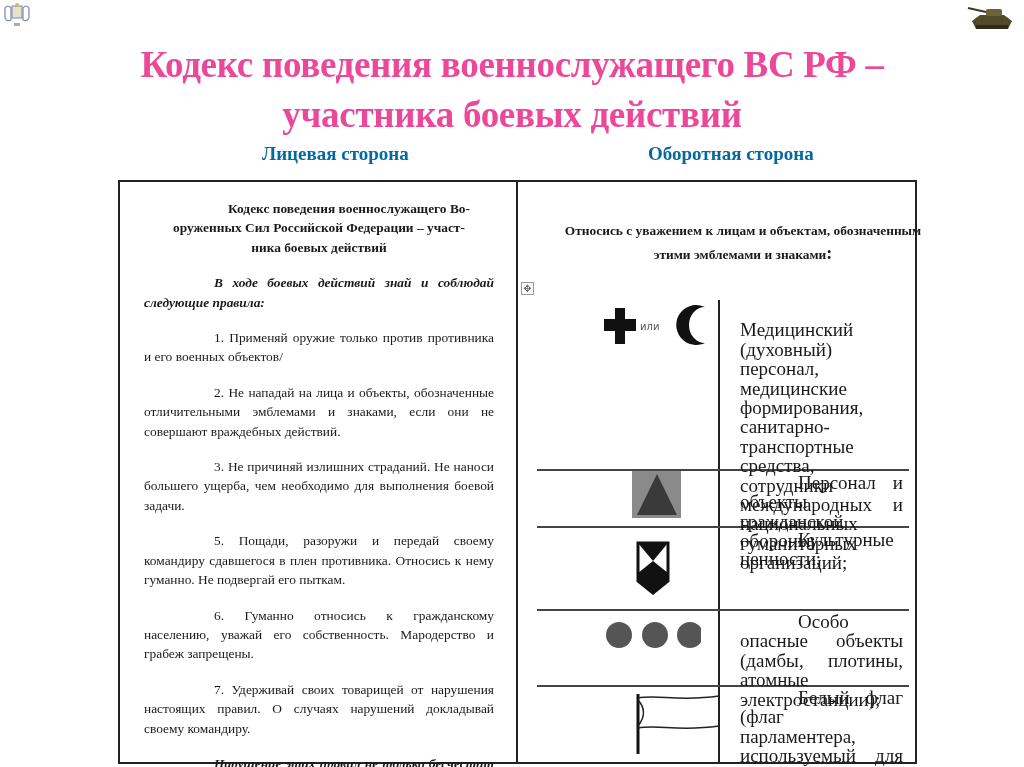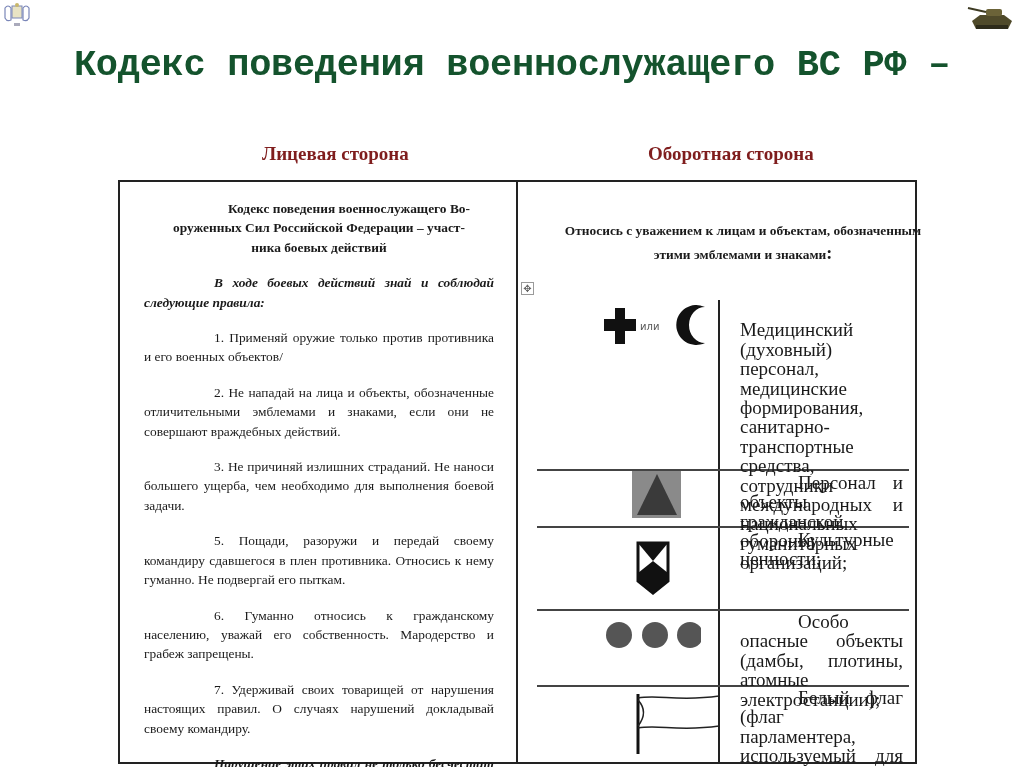--- a/index.html
+++ b/index.html
@@ -4,27 +4,27 @@
 <style>
   * { box-sizing: border-box; margin: 0; padding: 0; }
   html, body { width: 1024px; height: 767px; background: #ffffff; overflow: hidden; }
   body { position: relative; font-family: "Liberation Serif", serif; color: #1a1a1a; }
 
   .logo-left { position: absolute; left: 2px; top: 2px; width: 30px; height: 28px; }
   .logo-right { position: absolute; left: 966px; top: 3px; width: 54px; height: 28px; }
 
   .slide-title {
     position: absolute; left: 0; top: 40px; width: 1024px;
-    text-align: center; color: #14532d;
-    font-family: Liberation Mono, monospace; font-weight: bold;
+    text-align: center; color: #ec4899;
+    font-family: Liberation Serif, serif; font-weight: bold;
     font-size: 37px; line-height: 50px; letter-spacing: -0.3px;
   }
 
   .side-heading {
-    position: absolute; top: 143px; font-size: 19px; font-weight: bold; color: #7f1d1d;
+    position: absolute; top: 143px; font-size: 19px; font-weight: bold; color: #0369a1;
   }
   .side-heading.front { left: 262px; }
   .side-heading.back { left: 648px; }
 
   .card-box {
     position: absolute; left: 118px; top: 180px; width: 799px; height: 584px;
     border: 2px solid #222;
   }
   .col-divider {
     position: absolute; left: 516px; top: 180px; width: 2px; height: 584px; background: #222;
@@ -75,20 +75,21 @@
 </svg>
 <svg class="logo-right" viewBox="0 0 54 28">
   <path d="M6 18 L14 12 L38 12 L46 18 L42 26 L10 26 Z" fill="#4f4a2a"></path>
   <rect x="20" y="6" width="16" height="7" rx="2" fill="#6b6338"></rect>
   <line x1="20" y1="9" x2="2" y2="5" stroke="#3d3a22" stroke-width="2"></line>
   <rect x="10" y="22" width="32" height="4" fill="#2d2b1a"></rect>
 </svg>
 
 <div class="slide-title">
   <div>Кодекс поведения военнослужащего ВС РФ –</div>
+  <div>участника боевых действий</div>
 </div>
 
 <div class="side-heading front">Лицевая сторона</div>
 <div class="side-heading back">Оборотная сторона</div>
 
 <div class="card-box"></div>
 <div class="col-divider"></div>
 
 <div class="front-text">
   <p class="hdr">

